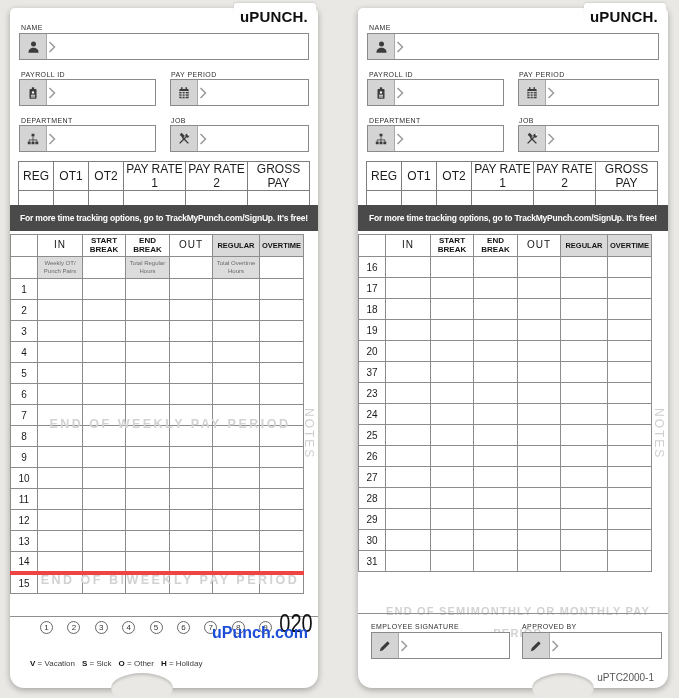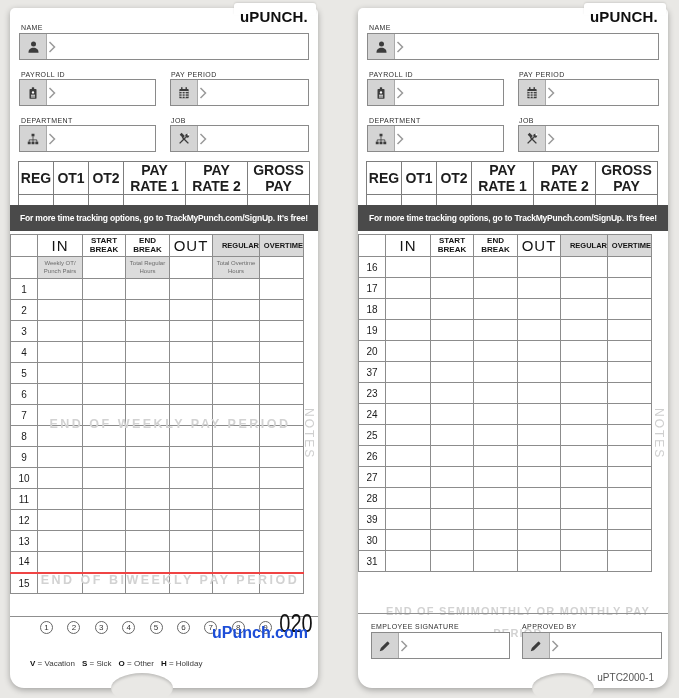--- a/index.html
+++ b/index.html
@@ -19,37 +19,37 @@
   .chev{display:flex;align-items:center;margin-left:1px;flex:0 0 8px;}
   .write{flex:1;}
   .lab-name{top:16px;left:11px}.inp-name{top:25px;left:9px;right:9px}
   .lab-pid{top:63px;left:11px}.inp-pid{top:71px;left:9px;width:137px}
   .lab-pp{top:63px;left:161px}.inp-pp{top:71px;left:160px;right:9px}
   .lab-dep{top:109px;left:11px}.inp-dep{top:117px;left:9px;width:137px}
   .lab-job{top:109px;left:161px}.inp-job{top:117px;left:160px;right:9px}
   
   .pt{position:absolute;top:153px;left:8px;border-collapse:collapse;table-layout:fixed;}
   .pt th,.pt td{border:1px solid #7d7d7d;padding:0;}
-  .pt th{height:14px;font-size:14px;font-weight:700;color:#1d1d1d;text-align:center;}
+  .pt th{height:14px;font-size:12px;font-weight:400;color:#1d1d1d;text-align:center;}
   .pt td{height:20px;}
   
   .banner{position:absolute;top:197px;left:0;right:0;height:26px;background:#4a4a4a;color:#fff;
           font-size:8.5px;font-weight:700;letter-spacing:-.2px;display:flex;align-items:center;
           justify-content:center;white-space:nowrap;overflow:hidden;}
   
   .tt{position:absolute;top:226px;left:0;border-collapse:collapse;table-layout:fixed;}
   .tt th,.tt td{border:1px solid #8c8c8c;padding:0;box-sizing:border-box;}
   .tt thead th{height:22px;font-size:8px;font-weight:700;color:#141414;text-align:center;line-height:1.05;background:#fff;}
-  .tt thead th.big{font-size:15px;font-weight:500;letter-spacing:1px;}
-  .tt thead th.shade{background:#d9d9d9;font-size:7.5px;text-align:right;}
+  .tt thead th.big{font-size:10px;font-weight:500;letter-spacing:1px;}
+  .tt thead th.shade{background:#d9d9d9;font-size:7.5px;}
   .tt tr.subrow td{height:22px;font-size:6px;color:#6b6b6b;text-align:center;line-height:1.25;background:#fff;}
   .tt tr.subrow td.sh{background:#dcdcdc;}
   .tt tbody td{height:21px;font-size:10px;color:#1a1a1a;background:transparent;}
   .tt tbody td:first-child{text-align:center;}
-  #card-front .tt tbody tr:nth-child(14) td{border-bottom:2px solid #ef4444;}
+  #card-front .tt tbody tr:nth-child(14) td{border-bottom:4px solid #ef4444;}
   .pnote{position:absolute;left:27px;width:266px;text-align:center;font-weight:700;color:#d2d2d2;
          letter-spacing:2.5px;font-size:12.5px;height:22px;line-height:22px;pointer-events:none;}
   .pn-weekly{top:405px}.pn-biweekly{top:561px}
   .pn-monthly{top:583px;font-size:11px;letter-spacing:1.2px;margin-top:9px;}
   .notes{position:absolute;top:400px;right:2px;color:#cfcfcf;font-size:12px;letter-spacing:2px;
          writing-mode:vertical-rl;font-weight:400;}
   
   .footrule{position:absolute;left:0;right:0;border-top:1px solid #8f8f8f;}
   #card-front .footrule{top:608px}
   #card-back .footrule{top:605px}
@@ -653,21 +653,21 @@
           <tr>
             <td>28</td>
             <td></td>
             <td></td>
             <td></td>
             <td></td>
             <td></td>
             <td></td>
           </tr>
           <tr>
-            <td>39</td>
+            <td>29</td>
             <td></td>
             <td></td>
             <td></td>
             <td></td>
             <td></td>
             <td></td>
           </tr>
           <tr>
             <td>30</td>
             <td></td>

